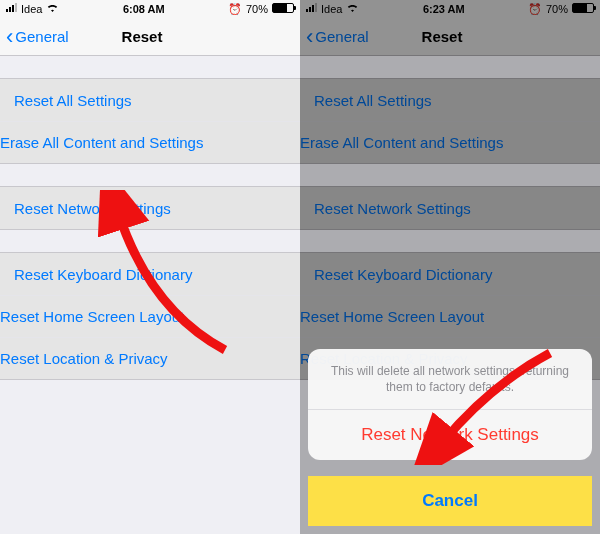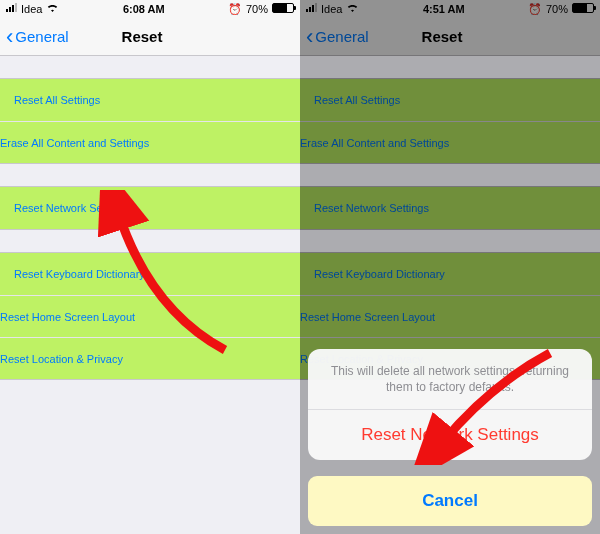--- a/index.html
+++ b/index.html
@@ -21,32 +21,32 @@
   
   .nav-bar { height: 38px; background: #f7f7f7; border-bottom: 1px solid #c8c7cc; display: flex; align-items: center; position: relative; }
   .nav-back { display: flex; align-items: center; color: #007aff; font-size: 15px; padding-left: 6px; cursor: pointer; }
   .nav-back .chev { font-size: 22px; line-height: 1; margin-right: 2px; font-weight: 400; }
   .nav-title { position: absolute; left: 0; right: 16px; text-align: center; font-weight: 600; font-size: 15px; color: #000; pointer-events: none; }
 
   
   .list { }
   .spacer { height: 22px; }
   .group { background: #fff; border-top: 1px solid #c8c7cc; border-bottom: 1px solid #c8c7cc; }
-  .row { height: 42px; display: flex; align-items: center; padding: 0 14px; font-size: 11px; color: #007aff; cursor: pointer; background: #bef264; }
+  .row { height: 42px; display: flex; align-items: center; padding: 0 14px; font-size: 15px; color: #007aff; cursor: pointer; background: #e5e5e5; }
   .row + .row { border-top: 1px solid #c8c7cc; padding-left: 0; }
   .row + .row::before { content:""; }
   .group .row:not(:first-child) { border-top: 1px solid #e5e5ea; }
 
   
   .sheet { position: absolute; left: 8px; right: 8px; bottom: 8px; z-index: 10; }
   .sheet-block { background: rgba(248,248,248,0.97); border-radius: 12px; overflow: hidden; }
   .sheet-msg { padding: 14px 18px; font-size: 12px; color: #8e8e93; text-align: center; border-bottom: 1px solid #dcdce0; line-height: 1.35; }
   .sheet-action { height: 50px; display: flex; align-items: center; justify-content: center; font-size: 17px; cursor: pointer; }
   .destructive { color: #ff3b30; }
-  .sheet-cancel { margin-top: 16px; background: #fef9c3; border-radius: 9px; height: 50px; display: flex; align-items: center; justify-content: center; font-size: 17px; font-weight: 600; color: #007aff; cursor: pointer; }
+  .sheet-cancel { margin-top: 16px; background: #fde047; border-radius: 0; height: 50px; display: flex; align-items: center; justify-content: center; font-size: 17px; font-weight: 600; color: #007aff; cursor: pointer; }
 
   
   .arrow-svg { position: absolute; z-index: 20; pointer-events: none; }
 
   
   .battery { display: inline-block; width: 22px; height: 10px; border: 1px solid #000; border-radius: 2px; position: relative; }
   .battery::after { content:""; position:absolute; right:-3px; top:2px; width:2px; height:4px; background:#000; border-radius:0 1px 1px 0;}
   .battery i { display:block; height:100%; background:#000; width:70%; }
 </style>
 </head>
@@ -138,21 +138,21 @@
               <b></b>
               <b></b>
             </span>
           <span>Idea</span>
           <span>
             <svg width="13" height="10" viewBox="0 0 13 10">
                 <path d="M6.5 9L8 7.2C7.2 6.5 5.8 6.5 5 7.2L6.5 9zM3 5c2-1.8 5-1.8 7 0l1.2-1.3C8.5 1.3 4.5 1.3 1.8 3.7L3 5z" fill="#000"></path>
               </svg>
           </span>
         </div>
-        <div class="sb-center">4:51 AM</div>
+        <div class="sb-center">6:23 AM</div>
         <div class="sb-right">
           <span>⏰</span>
           <span>70%</span>
           <span class="battery">
               <i></i>
             </span>
         </div>
       </div>
       <div class="nav-bar">
         <div class="nav-back">

